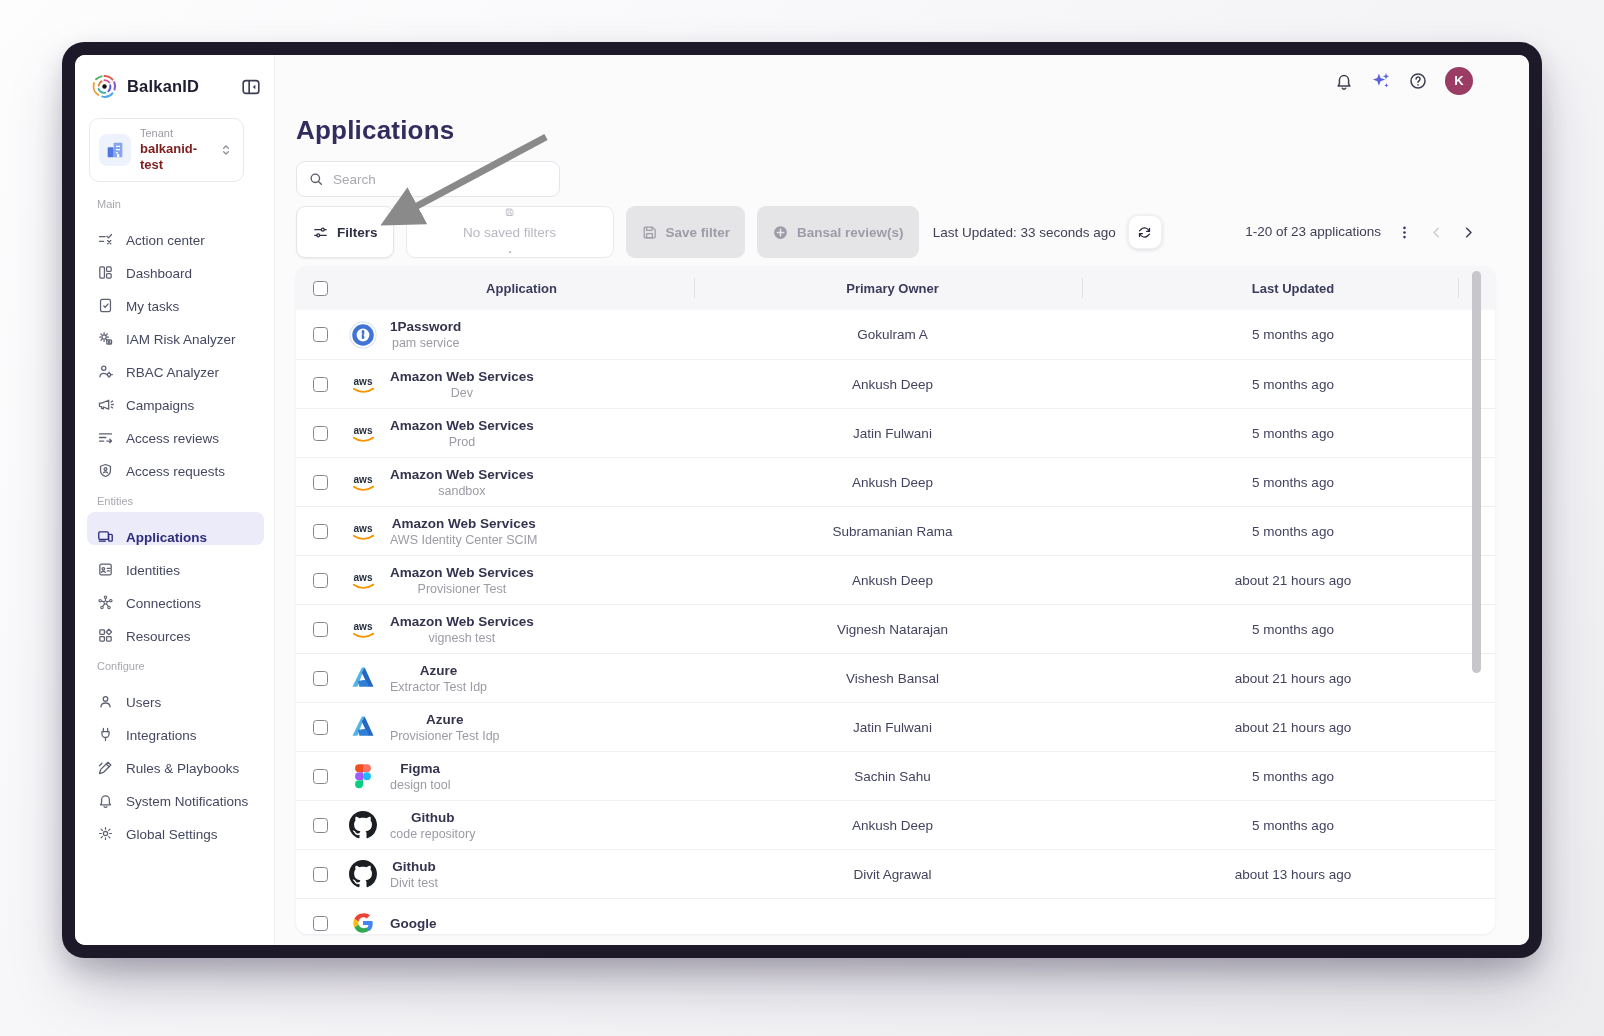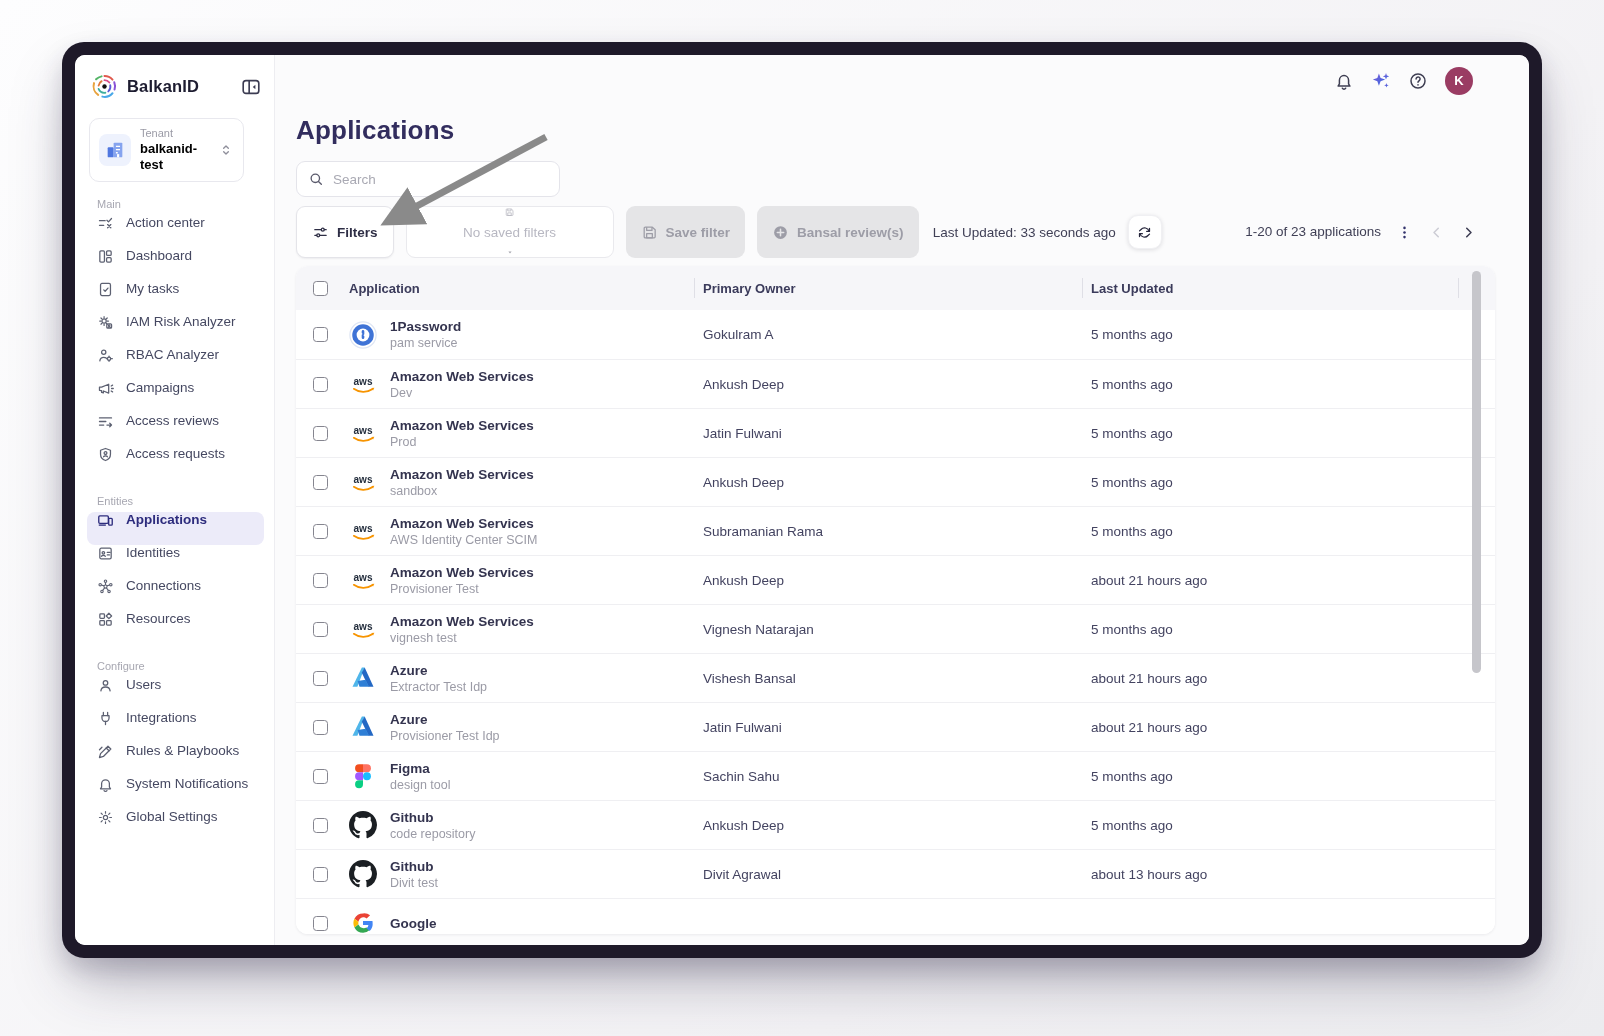--- a/index.html
+++ b/index.html
@@ -24,25 +24,25 @@
   .logo { width:27px; height:27px; }
   .brandname { font-size:16.5px; font-weight:700; color:#1d1c30; letter-spacing:.2px; flex:1; }
   .collapse { width:22px; height:22px; color:#3c3c52; cursor:pointer; }
   .tenant {
     margin:16px 20px 4px 2px; border:1px solid #e8e8ee; border-radius:10px;
     padding:8px 9px; display:flex; align-items:center; gap:9px; background:#fff;
   }
   .tenant-ic { width:32px; height:32px; border-radius:8px; background:#eef2fd; display:flex; align-items:center; justify-content:center; }
   .tenant-txt { flex:1; line-height:1.25; }
   .tenant-label { font-size:11px; color:#9b9ba6; }
-  .tenant-name { font-size:13px; font-weight:700; color:#000000; }
+  .tenant-name { font-size:13px; font-weight:700; color:#7f1d1d; }
   .tenant-chev { width:16px; height:16px; color:#8e8e9a; }
   .nav-section-label { font-size:11px; color:#a7a7b1; margin:16px 0 5px 10px; }
   .nav-item {
-    display:flex; align-items:flex-start; gap:12px; height:33px; padding:0 8px 0 10px;
+    display:flex; align-items:flex-end; gap:12px; height:33px; padding:0 8px 0 10px;
     border-radius:8px; color:#454861; font-size:13.5px; cursor:pointer;
   }
   .nav-item .nav-ic { width:17px; height:17px; color:#5d6172; flex:0 0 17px; }
   .nav-item.active { background:#ecebf9; color:#2d2c7d; font-weight:700; }
   .nav-item.active .nav-ic { color:#2d2c7d; }
   
   .main { flex:1; background:#fbfbfc; position:relative; overflow:hidden; }
   .topbar { display:flex; justify-content:flex-end; align-items:center; gap:17px; padding:7px 56px 0 0; height:44px; }
   .cmdsearch {
     width:261px; height:36px; background:#fff; border:1px solid #e6e6ec; border-radius:9px;
@@ -78,21 +78,21 @@
   .btn-refresh .bico { width:15px; height:15px; color:#26263c; }
   .pagegroup { margin-left:auto; display:flex; gap:15px; padding-right:18px; }
   .pagecount { font-size:13.5px; color:#3f3f55; }
   .kebab { width:17px; height:17px; color:#32326b; cursor:pointer; }
   .chev { width:17px; height:17px; cursor:pointer; }
   .chev.dis { color:#cdcdd5; cursor:default; }
   .chev.en { color:#3f3f55; }
   
   .card {
     margin:13px 0 5px 21px; width:1199px; height:668px; background:#fff; border-radius:12px;
-    box-shadow:0 1px 3px rgba(20,20,40,.07); overflow:hidden; position:relative;
+    box-shadow:0 1px 3px rgba(20,20,40,.07); overflow:hidden; position:relative;text-align:center;
   }
   .thead {
     height:44px; background:#f6f6f9; display:grid; grid-template-columns:44px 354px 388px 1fr;
     align-items:center; position:relative; font-size:13px; font-weight:700; color:#3b3b5b;
   }
   .thead .hc { padding-left:9px; }
   .hdiv { position:absolute; top:12px; width:1px; height:20px; background:#dfdfe6; }
   .trow {
     height:49px; display:grid; grid-template-columns:44px 354px 388px 1fr; align-items:center;
     border-top:1px solid #efeff2; background:#fff; font-size:13.5px; cursor:pointer;

